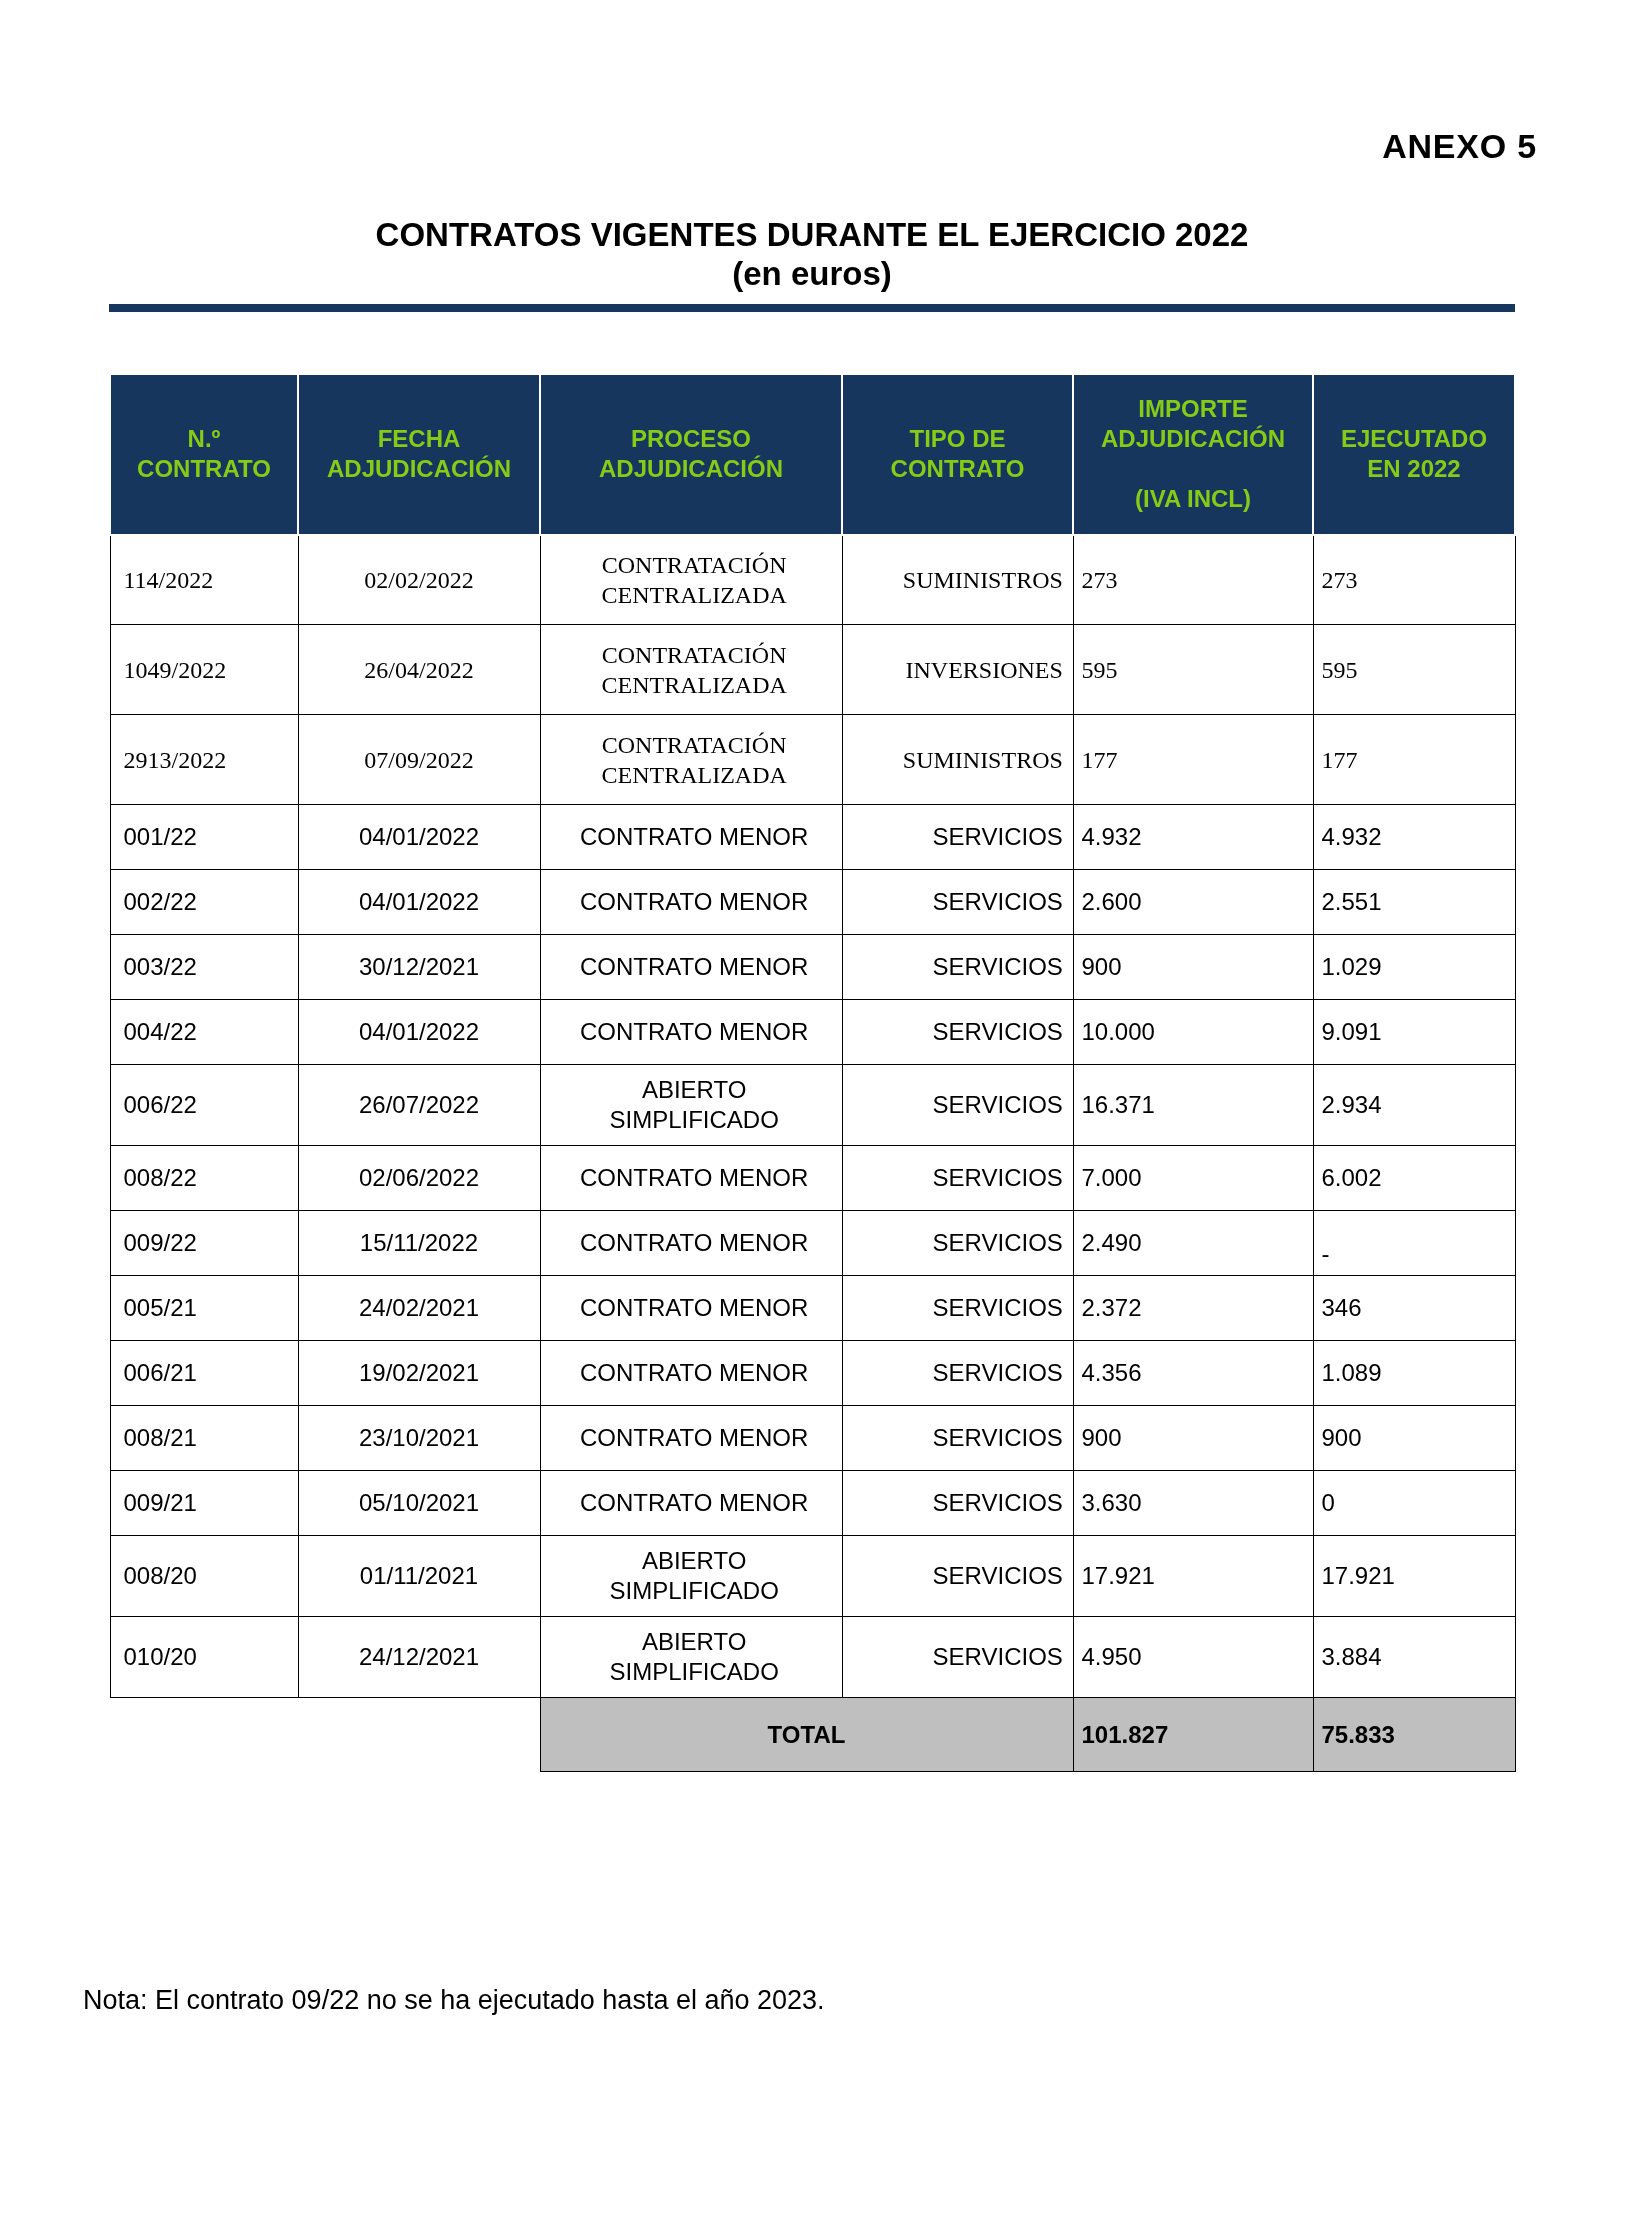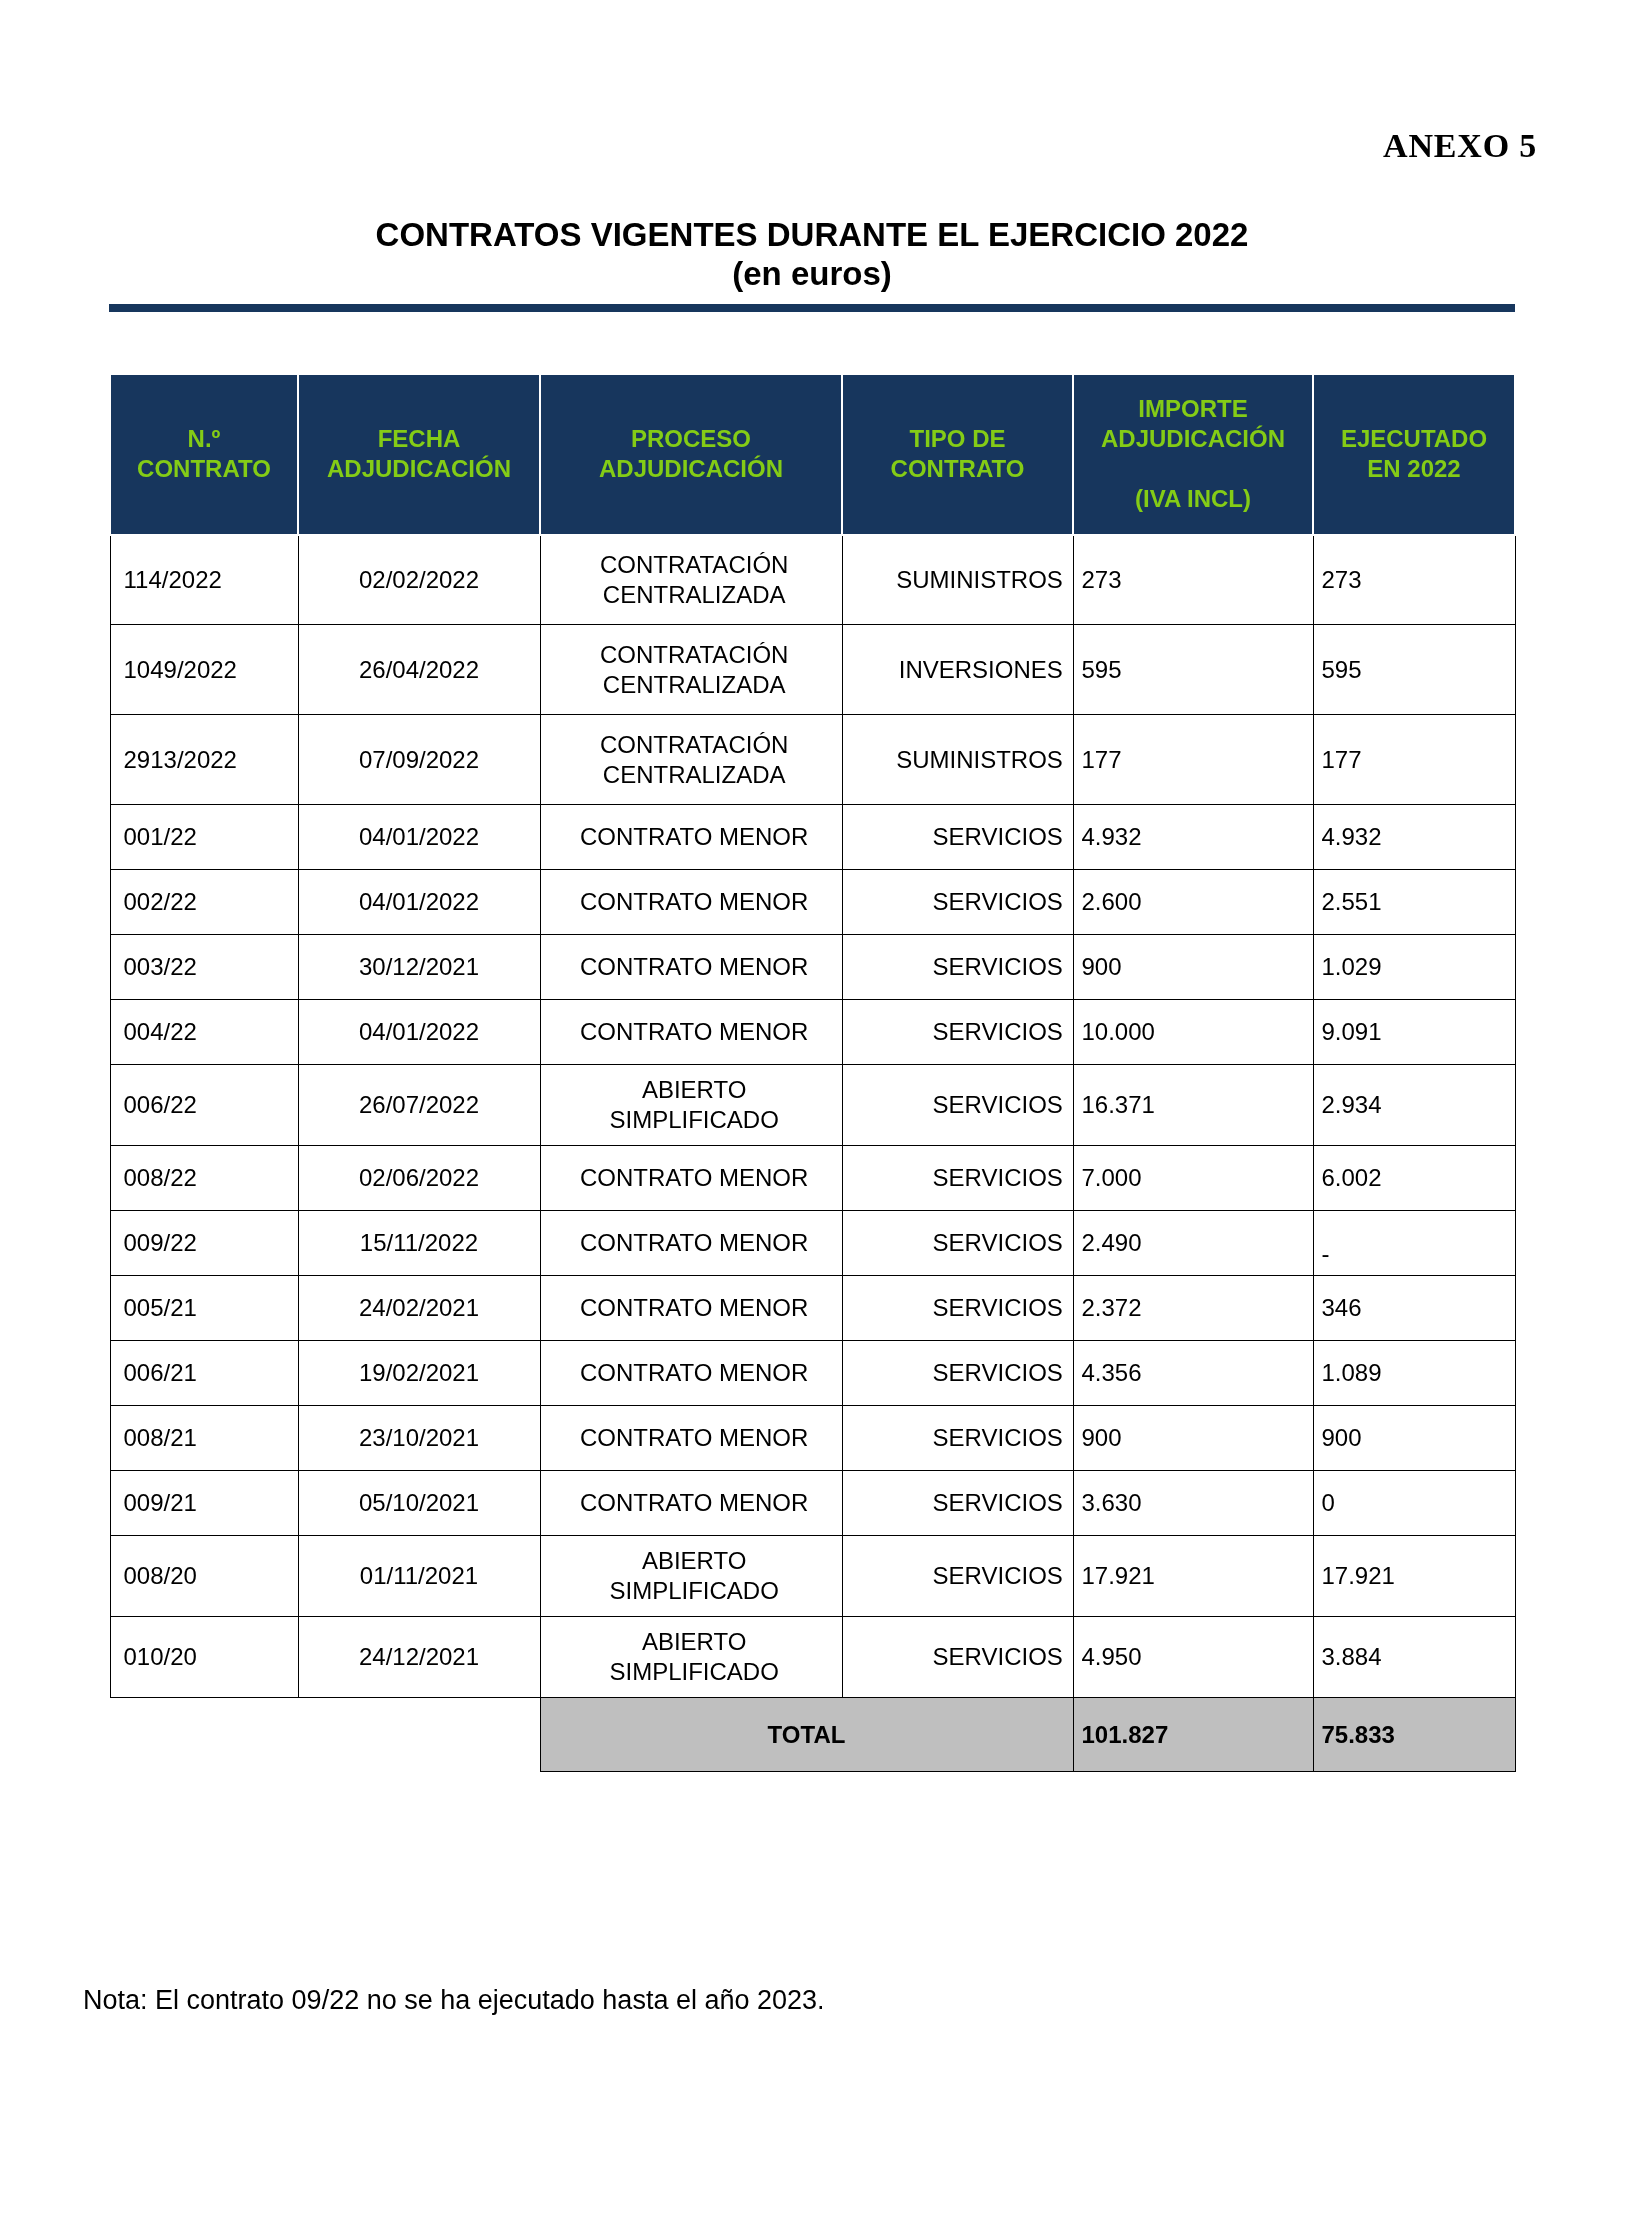--- a/index.html
+++ b/index.html
@@ -7,21 +7,21 @@
     margin: 0; padding: 0;
     width: 1648px; height: 2239px;
     background: #ffffff;
     font-family: "Liberation Sans", sans-serif;
     color: #000000;
   }
   .page { position: relative; width: 1648px; height: 2239px; overflow: hidden; }
 
   .annex {
     position: absolute; top: 127px; right: 111px;
-    font-size: 34px; font-weight: bold; letter-spacing: 0.8px; font-family: Liberation Serif, serif;
+    font-size: 34px; font-weight: bold; letter-spacing: 0.8px;
   }
 
   .content {
     position: absolute; left: 109px; top: 0; width: 1406px;
   }
 
   .title-block {
     margin-top: 216px;
     text-align: center;
     font-weight: bold;
@@ -56,21 +56,21 @@
   td {
     border: 1.6px solid #000000;
     font-size: 24px;
     line-height: 1.25;
     vertical-align: middle;
     padding: 0 9.7px;
     background: #ffffff;
   }
   tr.row-normal  { height: 65px; }
   tr.row-medium  { height: 81px; }
-  tr.row-tall    { height: 90px; }
+  tr.row-tall    { height: 90px; font-family: Liberation Serif, serif; }
   tr.total-row   { height: 74px; }
 
   td.c-num      { text-align: left;  padding-left: 13px; }
   td.c-fecha    { text-align: center; }
   td.c-proceso  { text-align: center; white-space: pre-line; padding-left: 16px; }
   td.c-tipo     { text-align: right; }
   td.c-importe, td.c-ejecutado { text-align: left; padding-right: 11.3px; padding-left: 8px; }
 
   tr.row-medium td.c-proceso { vertical-align: top; padding-top: 9.7px; }
   td.v-bottom { vertical-align: bottom; padding-bottom: 6.5px; }

